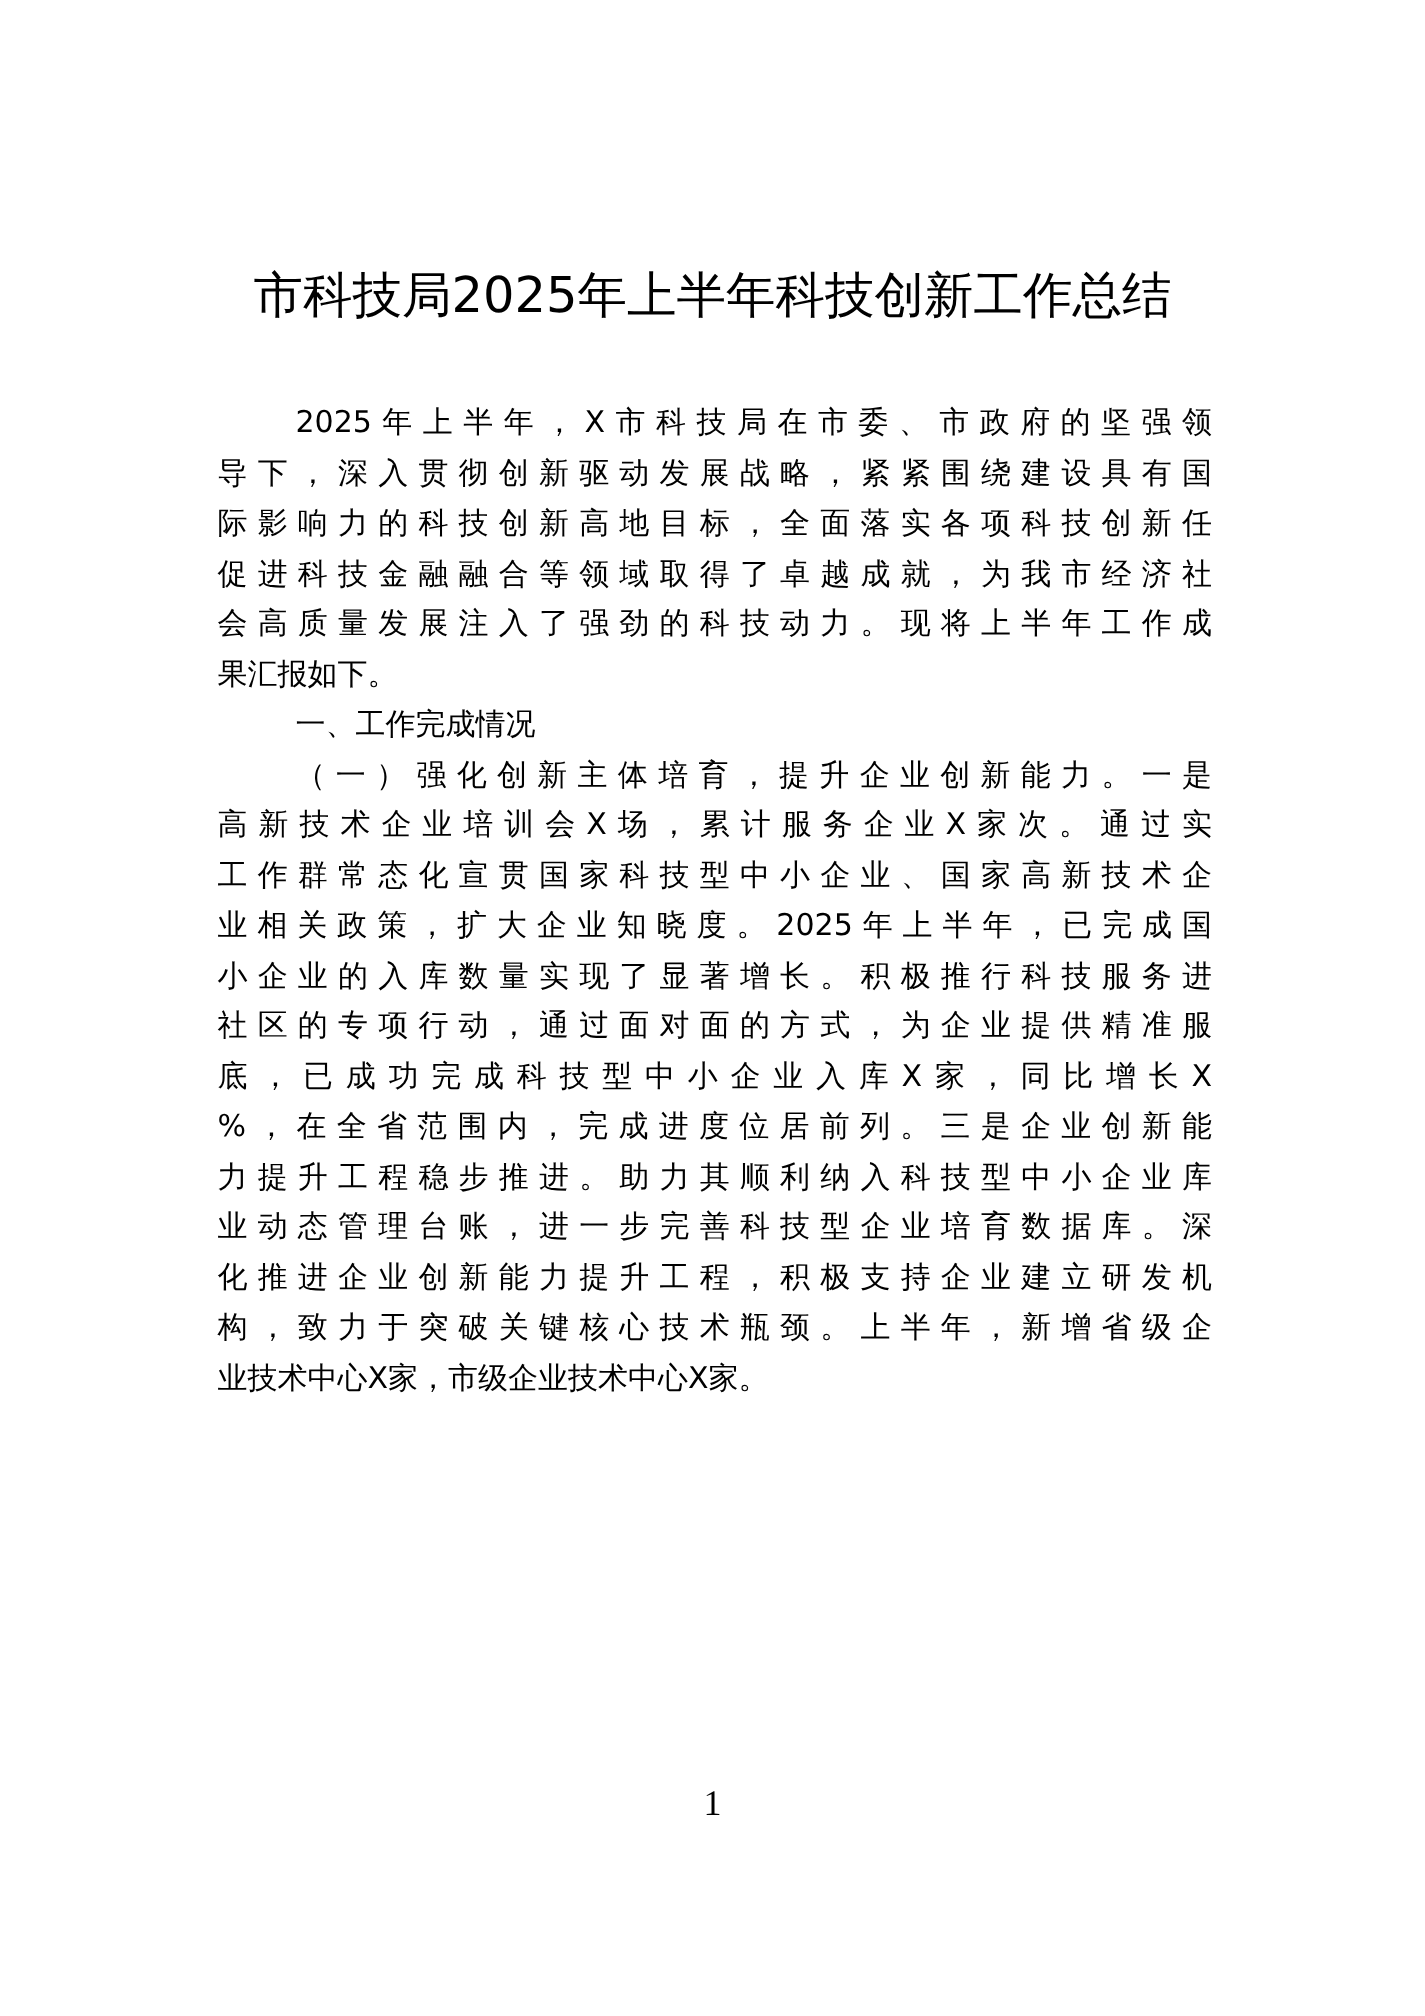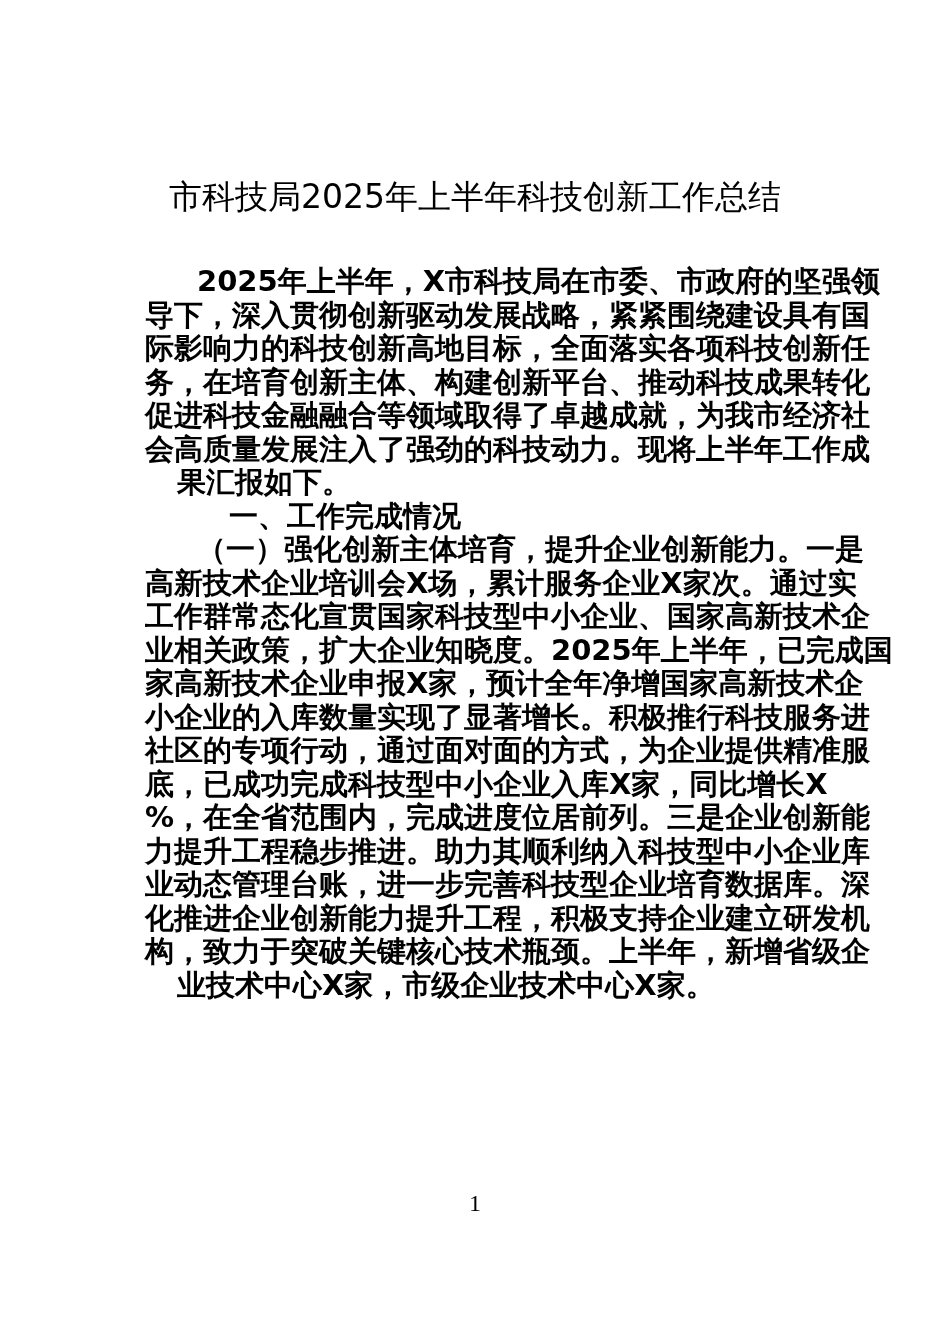--- a/index.html
+++ b/index.html
@@ -6,54 +6,51 @@
     body { width: 950px; height: 1344px; position: relative; overflow: hidden; color: #000; }
     .page { position: absolute; left: 0; top: 0; width: 950px; height: 1344px; background: #fff; }
     .title {
       position: absolute; left: 0; top: 174px; width: 950px; text-align: center;
       font-family: "DejaVu Sans", "Liberation Sans", sans-serif;
       font-size: 33px; line-height: 46px; letter-spacing: 0px; white-space: nowrap;
     }
     .body {
       position: absolute; left: 145px; top: 265px; width: 663px;
       font-family: "DejaVu Sans", "Liberation Sans", sans-serif;
-      font-size: 29px;
-      font-weight: bold;
+      font-size: 20px;
     }
     .line {
       height: 33.5px; line-height: 33.5px; white-space: nowrap;
       text-align: justify; text-align-last: justify; display: block;
       overflow: visible;
     }
-    .line.last { text-align-last: left; margin-left: 32px; }
+    .line.last { text-align-last: left; }
     .line.indent { padding-left: 52px; }
     .pagenum {
       position: absolute; left: 0; top: 1188px; width: 950px; text-align: center;
       font-family: "Liberation Serif", "DejaVu Serif", serif; font-size: 24px; line-height: 30px;
     }
   </style>
 </head>
 <body>
 
 <div class="page">
   <div class="title">市科技局2025年上半年科技创新工作总结</div>
   <div class="body" id="body">
       <div class="line indent">2025年上半年，X市科技局在市委、市政府的坚强领</div>
       <div class="line">导下，深入贯彻创新驱动发展战略，紧紧围绕建设具有国</div>
       <div class="line">际影响力的科技创新高地目标，全面落实各项科技创新任</div>
-      <div class="line">务，在培育创新主体、构建创新平台、推动科技成果转化</div>
       <div class="line">促进科技金融融合等领域取得了卓越成就，为我市经济社</div>
       <div class="line">会高质量发展注入了强劲的科技动力。现将上半年工作成</div>
       <div class="line last">果汇报如下。</div>
       <div class="line indent last">一、工作完成情况</div>
       <div class="line indent">（一）强化创新主体培育，提升企业创新能力。一是</div>
       <div class="line">高新技术企业培训会X场，累计服务企业X家次。通过实</div>
       <div class="line">工作群常态化宣贯国家科技型中小企业、国家高新技术企</div>
       <div class="line">业相关政策，扩大企业知晓度。2025年上半年，已完成国</div>
-      <div class="line">家高新技术企业申报X家，预计全年净增国家高新技术企</div>
       <div class="line">小企业的入库数量实现了显著增长。积极推行科技服务进</div>
       <div class="line">社区的专项行动，通过面对面的方式，为企业提供精准服</div>
       <div class="line">底，已成功完成科技型中小企业入库X家，同比增长X</div>
       <div class="line">%，在全省范围内，完成进度位居前列。三是企业创新能</div>
       <div class="line">力提升工程稳步推进。助力其顺利纳入科技型中小企业库</div>
       <div class="line">业动态管理台账，进一步完善科技型企业培育数据库。深</div>
       <div class="line">化推进企业创新能力提升工程，积极支持企业建立研发机</div>
       <div class="line">构，致力于突破关键核心技术瓶颈。上半年，新增省级企</div>
       <div class="line last">业技术中心X家，市级企业技术中心X家。</div>
     </div>

